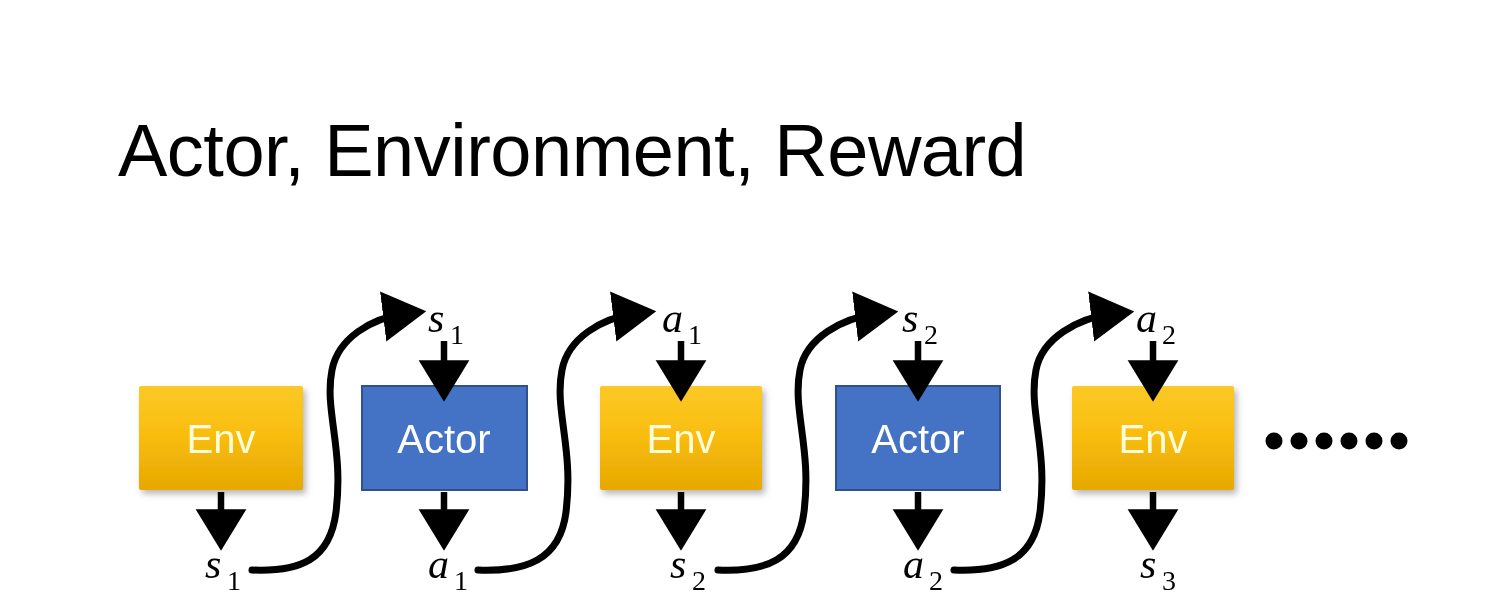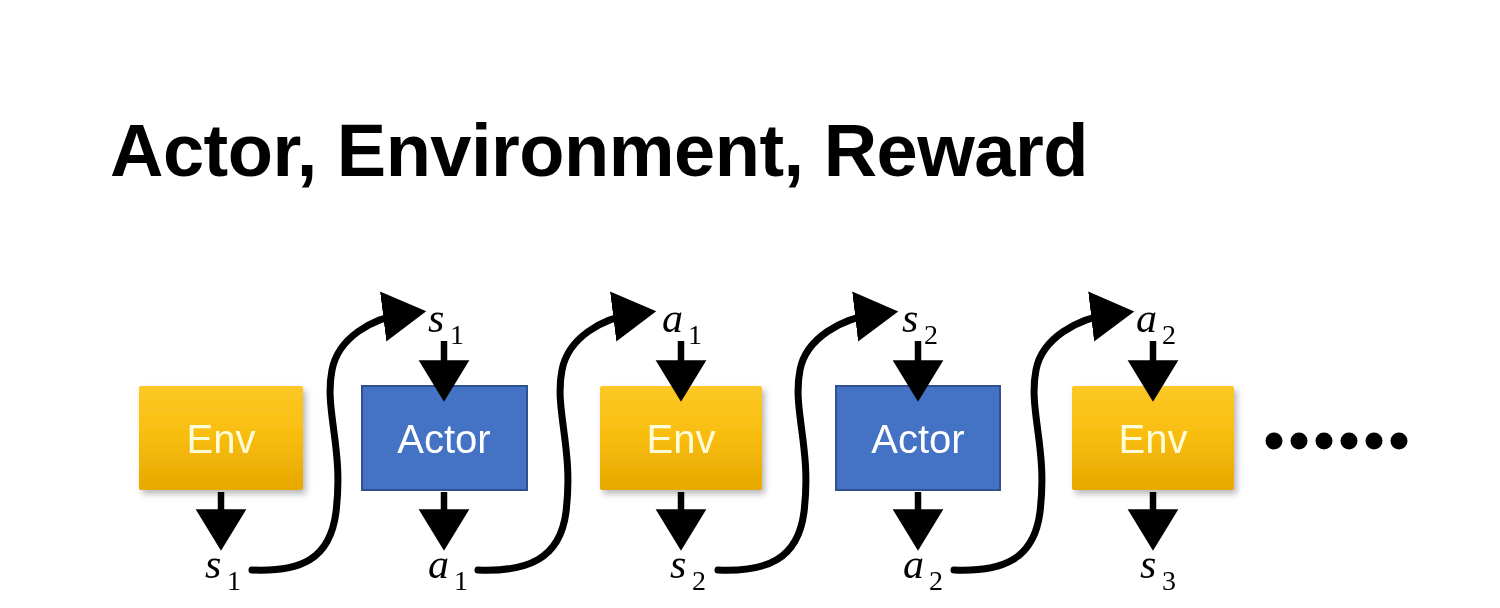--- a/index.html
+++ b/index.html
@@ -14,24 +14,24 @@
     font-family: "Liberation Sans", sans-serif;
   }
   #slide {
     position: relative;
     width: 1500px;
     height: 608px;
     background: #ffffff;
   }
   #title {
     position: absolute;
-    left: 110px;
+    left: 118px;
     top: 112px;
     font-family: "Liberation Sans", sans-serif;
-    font-weight: 700;
+    font-weight: 400;
     font-size: 74px;
     letter-spacing: -0.5px;
     color: #000000;
     white-space: nowrap;
     line-height: 1.05;
   }
   #diagram {
     position: absolute;
     left: 0;
     top: 0;

